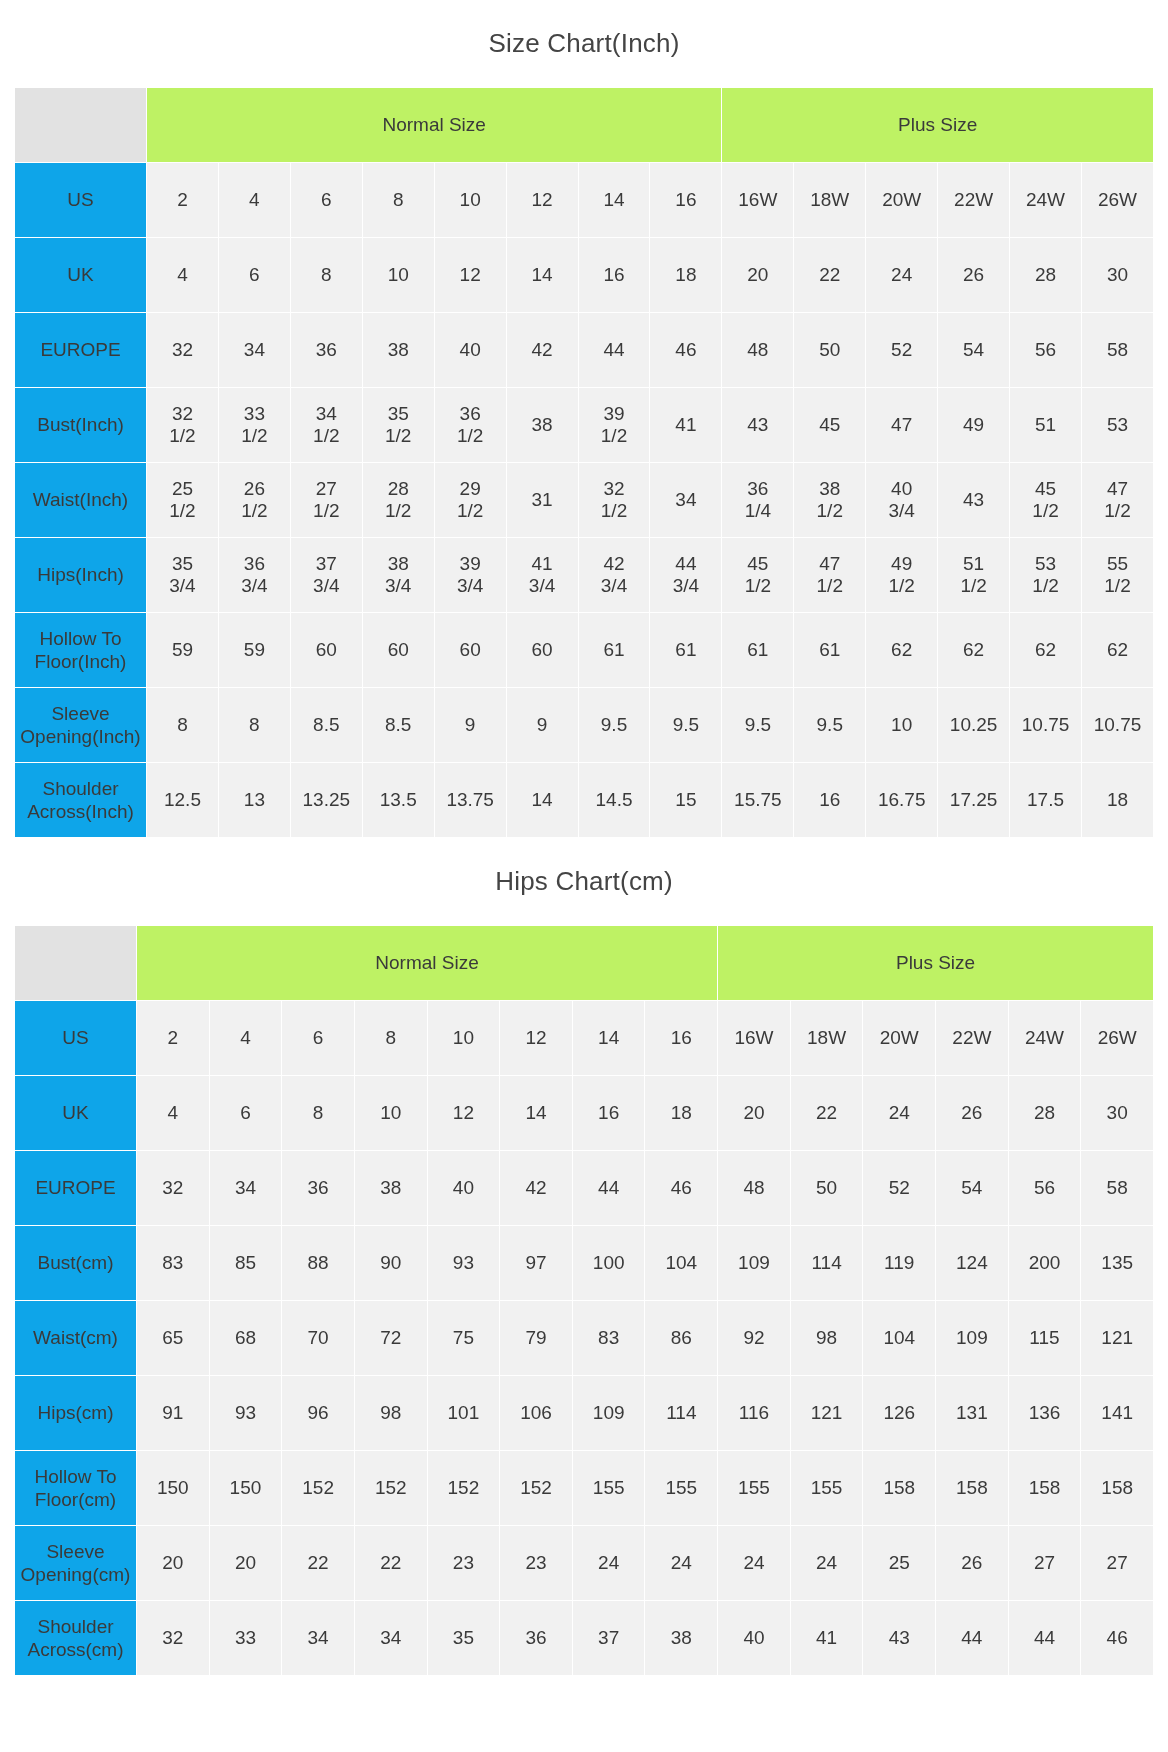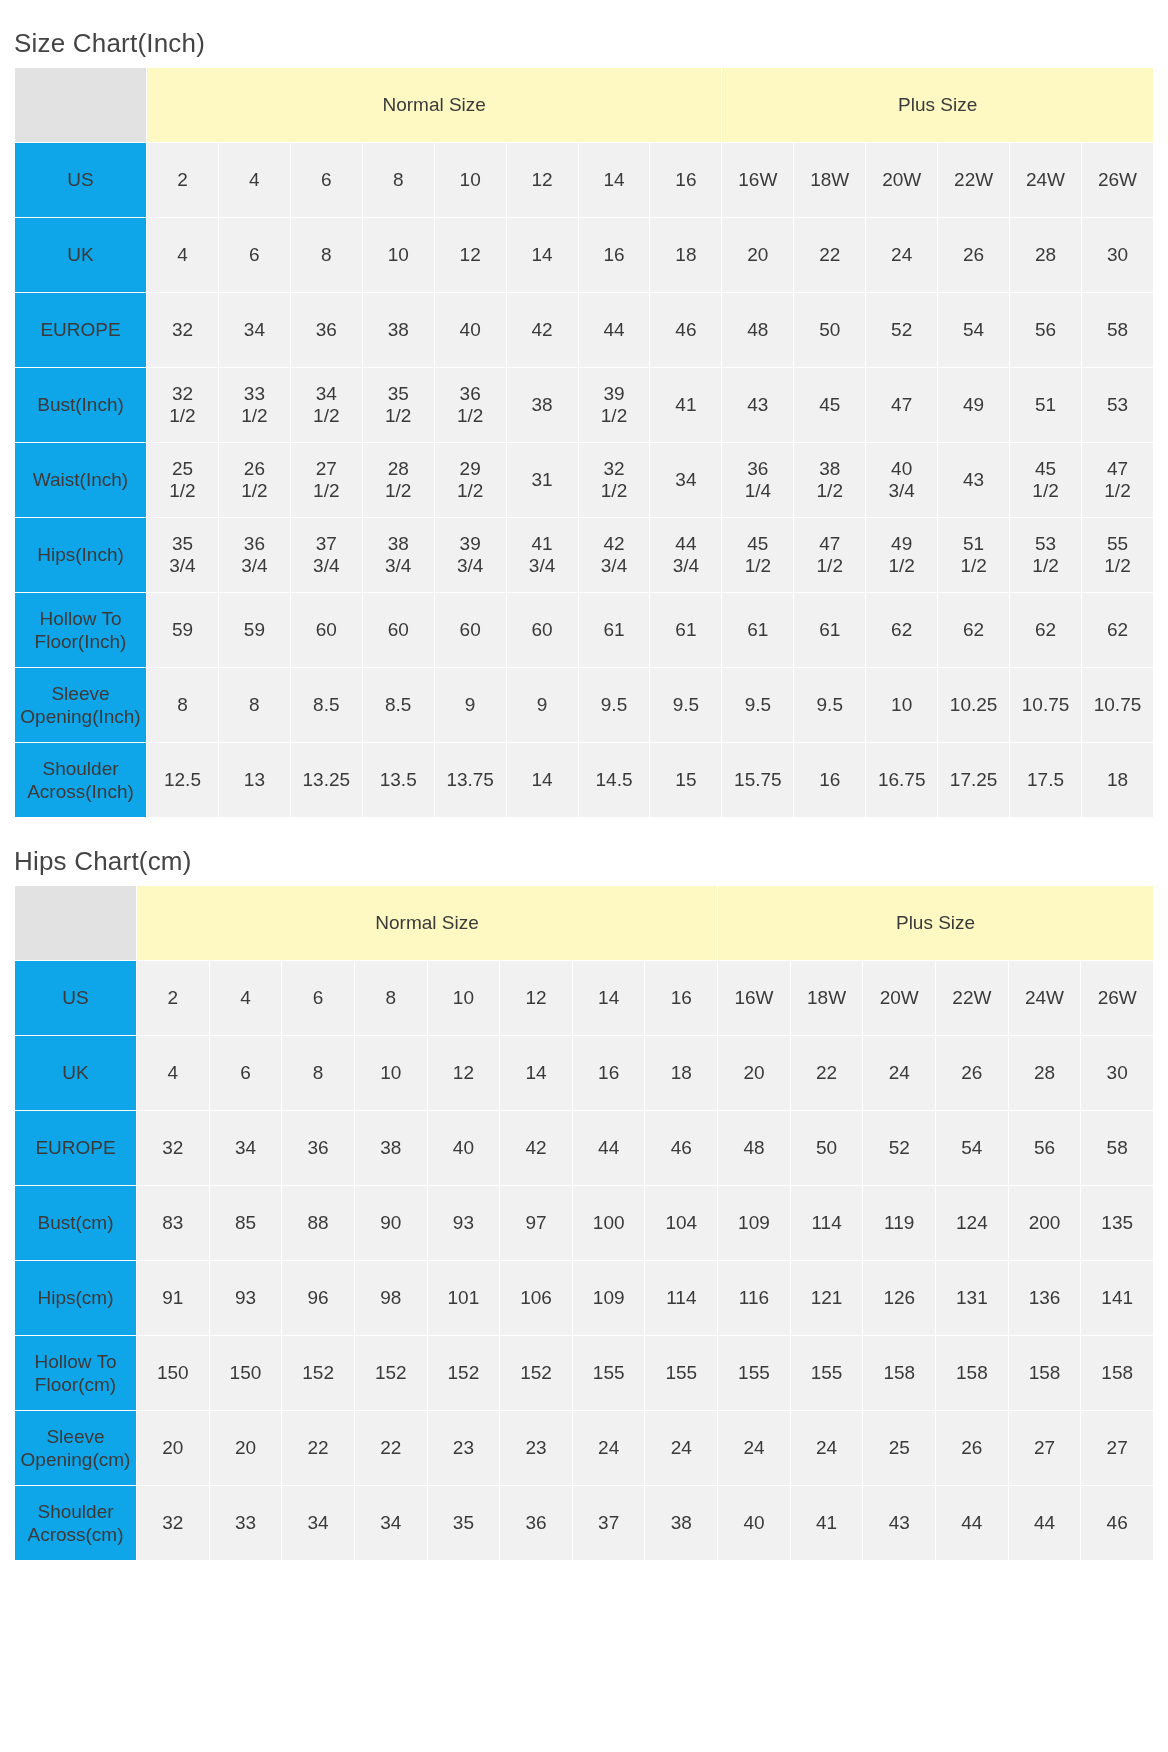--- a/index.html
+++ b/index.html
@@ -12,24 +12,25 @@
     font-family: "Liberation Sans", sans-serif;
     color: #333333;
     -webkit-font-smoothing: antialiased;
   }
   .page {
     width: 1168px;
     box-sizing: border-box;
     padding: 0 14px;
   }
   .chart-title {
+    text-align: center;
     font-size: 26px;
     color: #444444;
     font-weight: 400;
-    padding: 28px 0 8px 0;
+    padding: 28px 0 28px 0;
     letter-spacing: 0.2px;
   }
   table.size-table {
     width: 100%;
     border-collapse: collapse;
     table-layout: fixed;
   }
   table.size-table td,
   table.size-table th {
     border: 1px solid #ffffff;
@@ -47,21 +48,21 @@
     background: #0ea5e9;
     width: 132px;
     font-size: 19px;
     padding: 4px 6px;
     box-sizing: border-box;
   }
   td.cell {
     background: #f1f1f1;
   }
   td.group {
-    background: #fef9c3;
+    background: #bef264;
     height: 66px;
     font-size: 20px;
   }
   td.corner {
     background: #e2e2e2;
     height: 66px;
   }
   .frac {
     display: block;
     line-height: 1.18;
@@ -419,20 +420,37 @@
             <td class="cell">100</td>
             <td class="cell">104</td>
             <td class="cell">109</td>
             <td class="cell">114</td>
             <td class="cell">119</td>
             <td class="cell">124</td>
             <td class="cell">200</td>
             <td class="cell">135</td>
           </tr>
           <tr>
+            <td class="rowhead">Waist(cm)</td>
+            <td class="cell">65</td>
+            <td class="cell">68</td>
+            <td class="cell">70</td>
+            <td class="cell">72</td>
+            <td class="cell">75</td>
+            <td class="cell">79</td>
+            <td class="cell">83</td>
+            <td class="cell">86</td>
+            <td class="cell">92</td>
+            <td class="cell">98</td>
+            <td class="cell">104</td>
+            <td class="cell">109</td>
+            <td class="cell">115</td>
+            <td class="cell">121</td>
+          </tr>
+          <tr>
             <td class="rowhead">Hips(cm)</td>
             <td class="cell">91</td>
             <td class="cell">93</td>
             <td class="cell">96</td>
             <td class="cell">98</td>
             <td class="cell">101</td>
             <td class="cell">106</td>
             <td class="cell">109</td>
             <td class="cell">114</td>
             <td class="cell">116</td>

